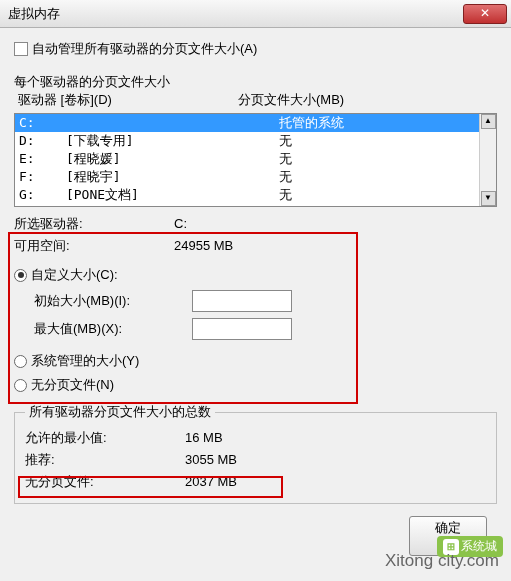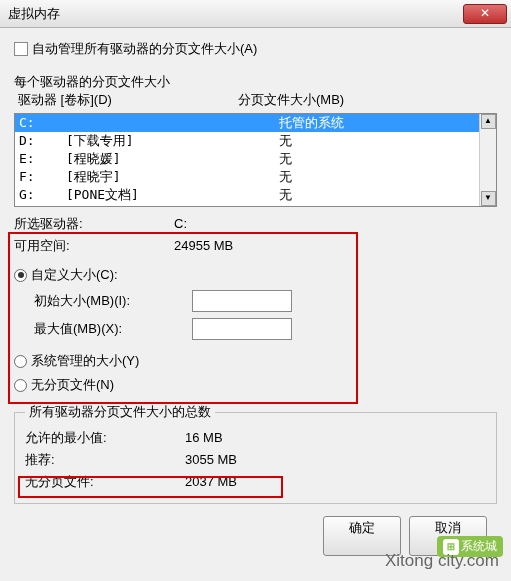--- a/index.html
+++ b/index.html
@@ -251,21 +251,20 @@
       <span>3055 MB</span>
     </div>
     <div class="info-row">
       <span class="label">无分页文件:</span>
       <span>2037 MB</span>
     </div>
   </fieldset>
 
   <div class="btn-row">
     <div class="std-btn">确定</div>
-    <div class="std-btn">取消</div>
   </div>
 
   <div class="red-box1"></div>
   <div class="red-box2"></div>
 
   <div class="watermark">
     <div class="wm-badge">
       <span class="logo">⊞</span>
       <span>系统城</span>
     </div>

